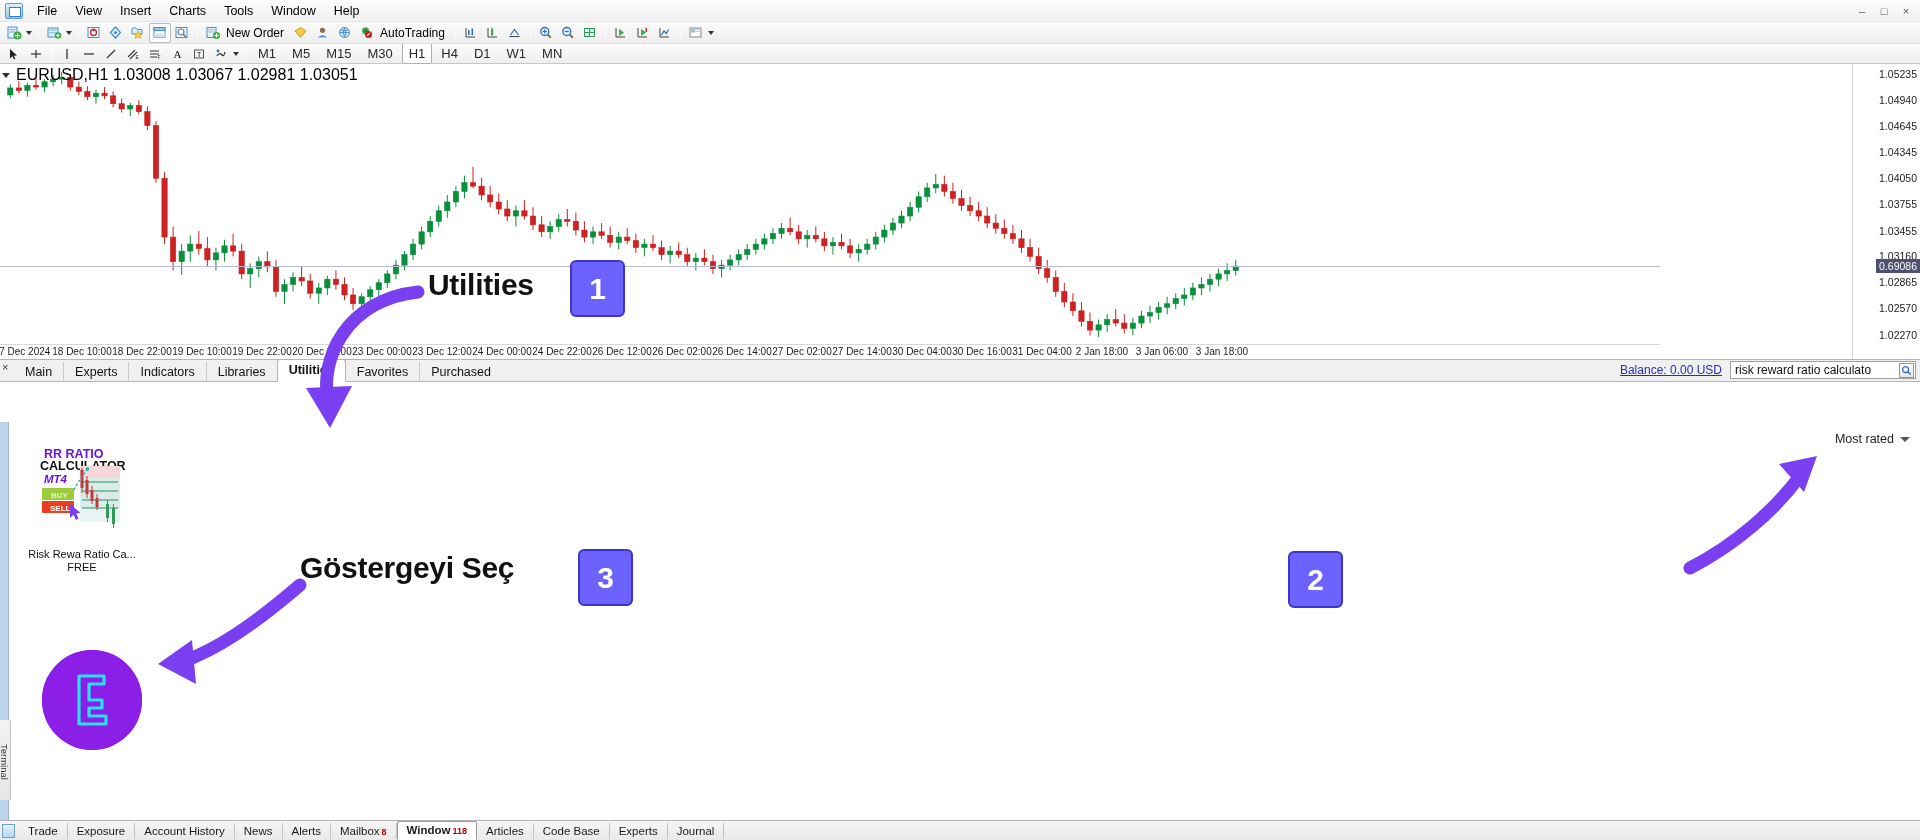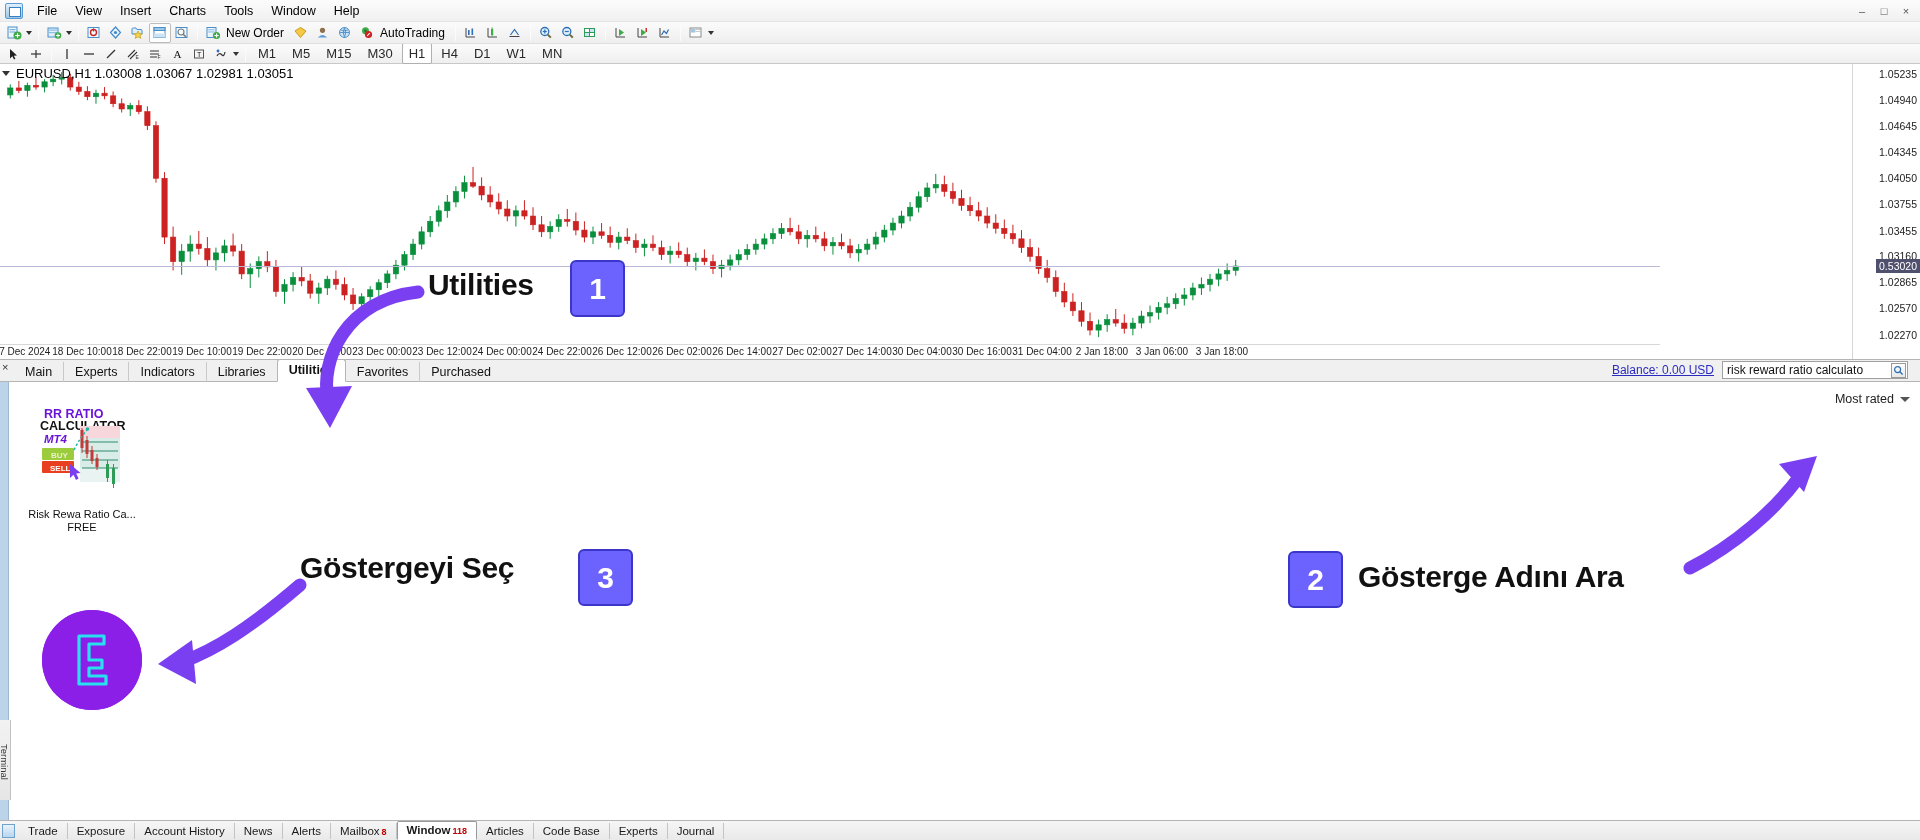--- a/index.html
+++ b/index.html
@@ -120,21 +120,21 @@
   
   .chart-wrap {
     position: relative;
     height: 296px;
     background: #ffffff;
     border-bottom: 1px solid #b5b5b5;
     overflow: hidden;
   }
   .chart-header {
     position: absolute; left: 2px; top: 2px;
-    font-size: 13px; color: #000;
+    font-size: 16px; color: #000;
     display: flex; align-items: center; gap: 6px;
     z-index: 6;
   }
   .chart-header .tri {
     width: 0; height: 0;
     border-left: 4px solid transparent;
     border-right: 4px solid transparent;
     border-top: 5px solid #333;
   }
   .chart-canvas {
@@ -223,21 +223,21 @@
     border-bottom: 1px solid #fff;
     border-radius: 3px 3px 0 0;
     font-weight: bold;
     padding: 3px 11px 4px;
     z-index: 2;
   }
   .mp-tab.nb { border-right: none; }
   .mp-right {
     margin-left: auto;
     display: flex; align-items: center;
-    gap: 8px; padding-right: 12px; padding-bottom: 2px;
+    gap: 8px; padding-right: 4px; padding-bottom: 2px;
   }
   .balance-link {
     font-size: 12px;
     color: #2b2bc0;
     text-decoration: underline;
   }
   .search-box {
     width: 186px;
     height: 18px;
     background: #fff;
@@ -250,21 +250,21 @@
   }
   .search-box .txt { flex:1; white-space:nowrap; overflow:hidden;}
   .search-ico {
     width: 15px; height: 15px;
     border: 1px solid #9a9a9a;
     background: linear-gradient(#fdfdfd,#e8e8e8);
     margin-right: 1px;
     display:flex;align-items:center;justify-content:center;
   }
 
-  .mp-body { flex: 1; position: relative; background: #fff; display:flex; }
+  .mp-body { flex: 1; position: relative; background: #fff; display:flex;margin-top:40px; }
   .mp-scroll-left {
     width: 9px;
     background: #bcd4ea;
     border-right: 1px solid #9fb8cf;
   }
   .mp-content { flex:1; position: relative; }
 
   .sortrow {
     position: absolute; right: 10px; top: 10px;
     display: flex; align-items: center; gap: 6px;
@@ -961,21 +961,21 @@
         <div class="price-tick" style="top:36.2px">1.04940</div>
         <div class="price-tick" style="top:62.1px">1.04645</div>
         <div class="price-tick" style="top:88.4px">1.04345</div>
         <div class="price-tick" style="top:114.3px">1.04050</div>
         <div class="price-tick" style="top:140.2px">1.03755</div>
         <div class="price-tick" style="top:166.5px">1.03455</div>
         <div class="price-tick" style="top:192.4px">1.03160</div>
         <div class="price-tick" style="top:218.3px">1.02865</div>
         <div class="price-tick" style="top:244.2px">1.02570</div>
         <div class="price-tick" style="top:270.5px">1.02270</div>
-        <div class="price-current" style="top:201.9px">0.53020</div>
+        <div class="price-current" style="top:201.9px">0.69086</div>
       </div>
     <div class="time-axis" id="time-axis">
         <div class="time-tick" style="left:22.0px">17 Dec 2024</div>
         <div class="time-tick" style="left:82.0px">18 Dec 10:00</div>
         <div class="time-tick" style="left:142.0px">18 Dec 22:00</div>
         <div class="time-tick" style="left:202.0px">19 Dec 10:00</div>
         <div class="time-tick" style="left:262.0px">19 Dec 22:00</div>
         <div class="time-tick" style="left:322.0px">20 Dec 10:00</div>
         <div class="time-tick" style="left:382.0px">23 Dec 00:00</div>
         <div class="time-tick" style="left:442.0px">23 Dec 12:00</div>
@@ -1136,19 +1136,18 @@
       <path d="M1779 464 L1817 456 L1804 492 Z" fill="#7b3ff2"></path>
 
       <path d="M300 585 C 250 628, 215 650, 182 662" fill="none" stroke="#7b3ff2" stroke-width="13" stroke-linecap="round"></path>
       <path d="M192 640 L158 664 L196 684 Z" fill="#7b3ff2"></path>
     </svg>
 
     <div class="ann-text" style="left:428px; top:268px; font-size:30px;">Utilities</div>
     <div class="ann-num" style="left:570px; top:260px; width:55px; height:57px; font-size:30px;">1</div>
 
     <div class="ann-num" style="left:1288px; top:551px; width:55px; height:57px; font-size:30px;">2</div>
-    <div class="ann-text" style="left:1358px; top:560px; font-size:30px;">Gösterge Adını Ara</div>
 
     <div class="ann-text" style="left:300px; top:551px; font-size:30px;">Göstergeyi Seç</div>
     <div class="ann-num" style="left:578px; top:549px; width:55px; height:57px; font-size:30px;">3</div>
   </div>
 
 </div>
 
 </body></html>

